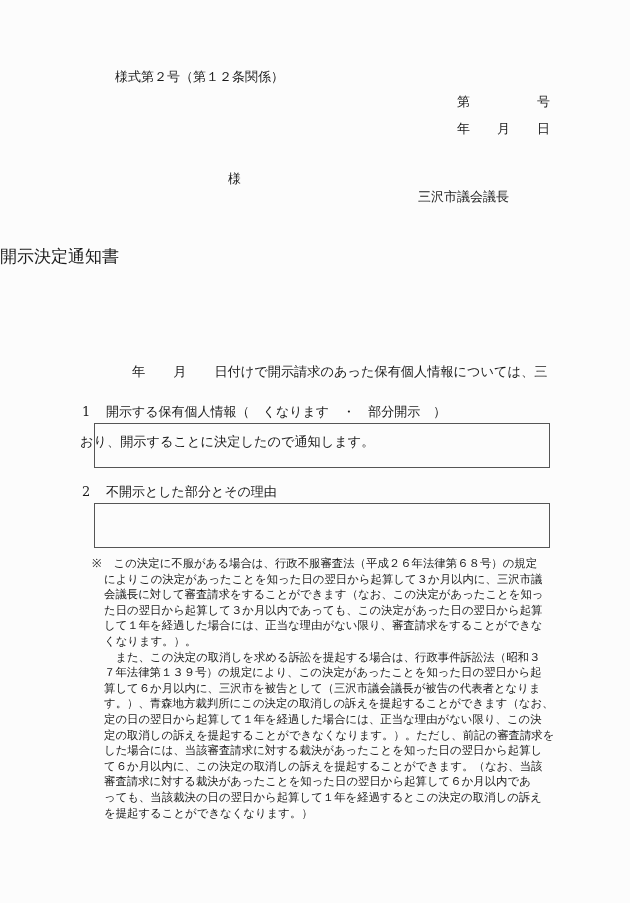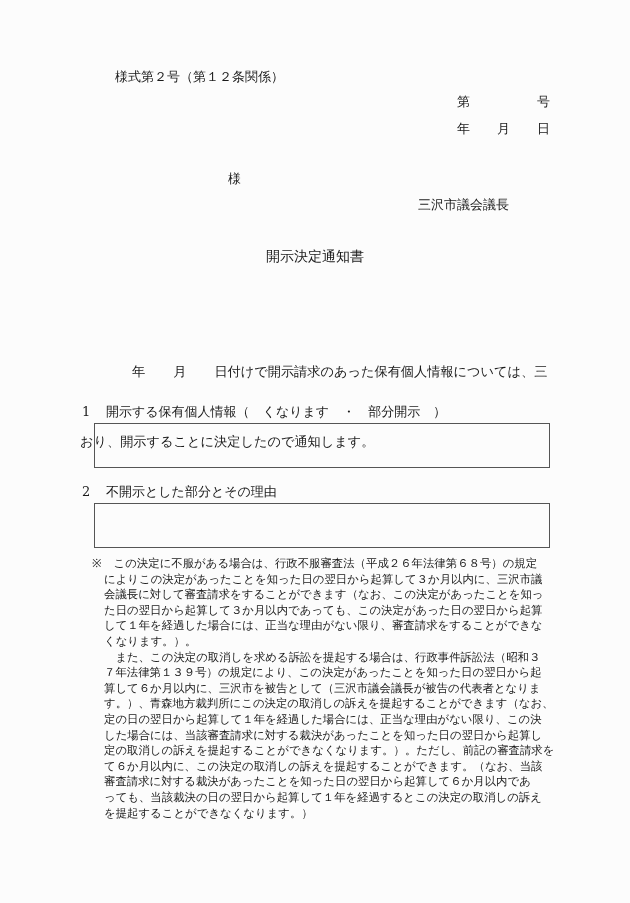--- a/index.html
+++ b/index.html
@@ -8,22 +8,22 @@
     background: #fcfcfc; color: #1a1a1a;
     font-family: "DejaVu Serif", "Liberation Serif", serif;
     position: relative;
   }
   .abs { position: absolute; white-space: nowrap; }
   .t14 { font-size: 13px; line-height: 16px; }
   .form-label { left: 88px; top: 69px; margin-left: 27px; }
   .num-row { top: 94px; }
   .date-row { top: 121px; }
   .addressee { left: 228px; top: 171px; }
-  .sender { left: 418px; top: 197px; }
-  .title { left: 0; width: 630px; top: 245px; text-align: center; font-size: 14px; line-height: 22px; }
+  .sender { left: 418px; top: 189px; }
+  .title { left: 0; width: 630px; top: 245px; font-size: 17px; line-height: 22px; }
   .para { left: 80px; width: 472px; white-space: normal; font-size: 13.2px; line-height: 28px; top: 292px; text-align: justify; }
   .para span { display: block; white-space: nowrap; margin-top: 42px; }
   .sec { left: 82px; font-size: 13px; line-height: 16px; }
   .sec .n { display: inline-block; width: 24px; }
   .box { position: absolute; left: 94px; width: 456px; height: 45px; border: 1.5px solid #555; box-sizing: border-box; }
   .notes { left: 92px; top: 556px; font-size: 11.4px; line-height: 15.6px; }
   .notes div { white-space: nowrap; }
   .ind { padding-left: 12px; }
 </style>
 </head>
@@ -67,19 +67,19 @@
   <div class="ind">によりこの決定があったことを知った日の翌日から起算して３か月以内に、三沢市議</div>
   <div class="ind">会議長に対して審査請求をすることができます（なお、この決定があったことを知っ</div>
   <div class="ind">た日の翌日から起算して３か月以内であっても、この決定があった日の翌日から起算</div>
   <div class="ind">して１年を経過した場合には、正当な理由がない限り、審査請求をすることができな</div>
   <div class="ind">くなります。）。</div>
   <div class="ind">　また、この決定の取消しを求める訴訟を提起する場合は、行政事件訴訟法（昭和３</div>
   <div class="ind">７年法律第１３９号）の規定により、この決定があったことを知った日の翌日から起</div>
   <div class="ind">算して６か月以内に、三沢市を被告として（三沢市議会議長が被告の代表者となりま</div>
   <div class="ind">す。）、青森地方裁判所にこの決定の取消しの訴えを提起することができます（なお、</div>
   <div class="ind">定の日の翌日から起算して１年を経過した場合には、正当な理由がない限り、この決</div>
+  <div class="ind">定の取消しの訴えを提起することができなくなります。）。ただし、前記の審査請求を</div>
   <div class="ind">した場合には、当該審査請求に対する裁決があったことを知った日の翌日から起算し</div>
-  <div class="ind">定の取消しの訴えを提起することができなくなります。）。ただし、前記の審査請求を</div>
   <div class="ind">て６か月以内に、この決定の取消しの訴えを提起することができます。（なお、当該</div>
   <div class="ind">審査請求に対する裁決があったことを知った日の翌日から起算して６か月以内であ</div>
   <div class="ind">っても、当該裁決の日の翌日から起算して１年を経過するとこの決定の取消しの訴え</div>
   <div class="ind">を提起することができなくなります。）</div>
 </div>
 
 </body></html>

